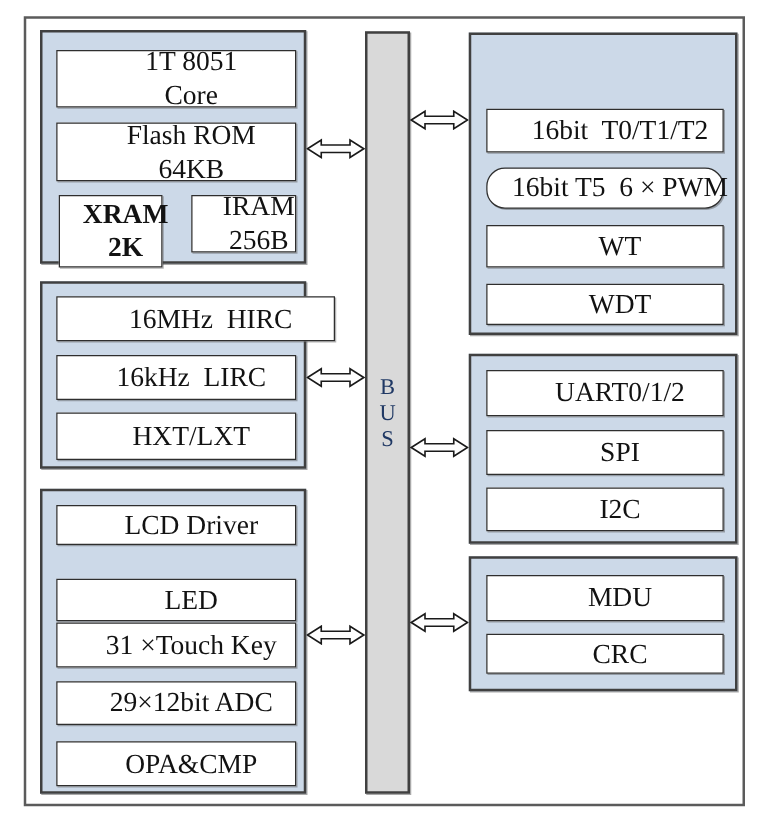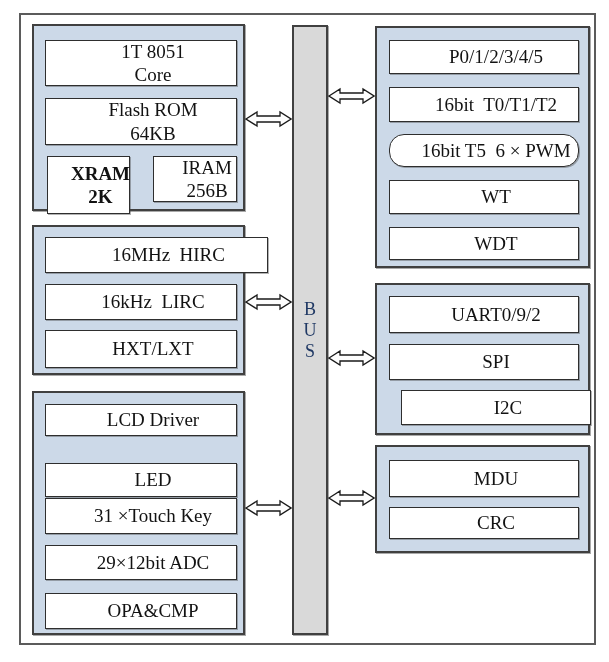--- a/index.html
+++ b/index.html
@@ -22,21 +22,21 @@
     box-sizing:border-box;
   }
   .box{
     position:absolute;
     background:#ffffff;
     border:1px solid #2e2e2e;
     box-shadow:1px 1px 0 rgba(64,64,64,0.4);
     box-sizing:border-box;
     display:flex;align-items:center;justify-content:center;
     text-align:center;
-    font-size:19px;line-height:1.22;
+    font-size:22px;line-height:1.22;
     color:#121212;
     white-space:pre;
     padding-left:24px;
   }
   .bus-bar{
     position:absolute;left:292px;top:25px;width:36px;height:610px;
     background:#d9d9d9;
     border:2px solid #404040;
     box-shadow:1px 1px 0 rgba(64,64,64,0.45);
     box-sizing:border-box;
@@ -81,31 +81,30 @@
     <div class="box" style="left:11px;top:200px;width:192px;height:36px;text-align:center;">OPA&amp;CMP</div>
   </div>
 
   <div class="bus-bar">
     <div class="bus-label">B
 U
 S</div>
   </div>
 
   <div class="group" style="left:375px;top:26px;width:215px;height:242px;">
-    <div class="box" style="left:12px;top:12px;width:190px;height:34px;">P0/1/2/3/4/5</div>
     <div class="box" style="left:12px;top:59px;width:190px;height:35px;text-align:right;">16bit  T0/T1/T2</div>
     <div class="box" style="left:12px;top:106px;width:190px;height:33px;border-radius:15px;">16bit T5  6 × PWM</div>
     <div class="box" style="left:12px;top:152px;width:190px;height:34px;">WT</div>
     <div class="box" style="left:12px;top:199px;width:190px;height:33px;">WDT</div>
   </div>
 
   <div class="group" style="left:375px;top:283px;width:215px;height:152px;">
-    <div class="box" style="left:12px;top:11px;width:190px;height:37px;">UART0/9/2</div>
+    <div class="box" style="left:12px;top:11px;width:190px;height:37px;">UART0/1/2</div>
     <div class="box" style="left:12px;top:59px;width:190px;height:36px;">SPI</div>
-    <div class="box" style="left:12px;top:105px;width:190px;height:35px;margin-left:12px;">I2C</div>
+    <div class="box" style="left:12px;top:105px;width:190px;height:35px;">I2C</div>
   </div>
 
   <div class="group" style="left:375px;top:445px;width:215px;height:108px;">
     <div class="box" style="left:12px;top:13px;width:190px;height:37px;">MDU</div>
     <div class="box" style="left:12px;top:60px;width:190px;height:32px;">CRC</div>
   </div>
 
   <svg class="arrow" style="left:245px;top:110px;" viewBox="0 0 47 18">
     <polygon points="1,9 12,2 12,6 35,6 35,2 46,9 35,16 35,12 12,12 12,16" fill="#fdfdfd" stroke="#1a1a1a" stroke-width="1.3"></polygon>
   </svg>

